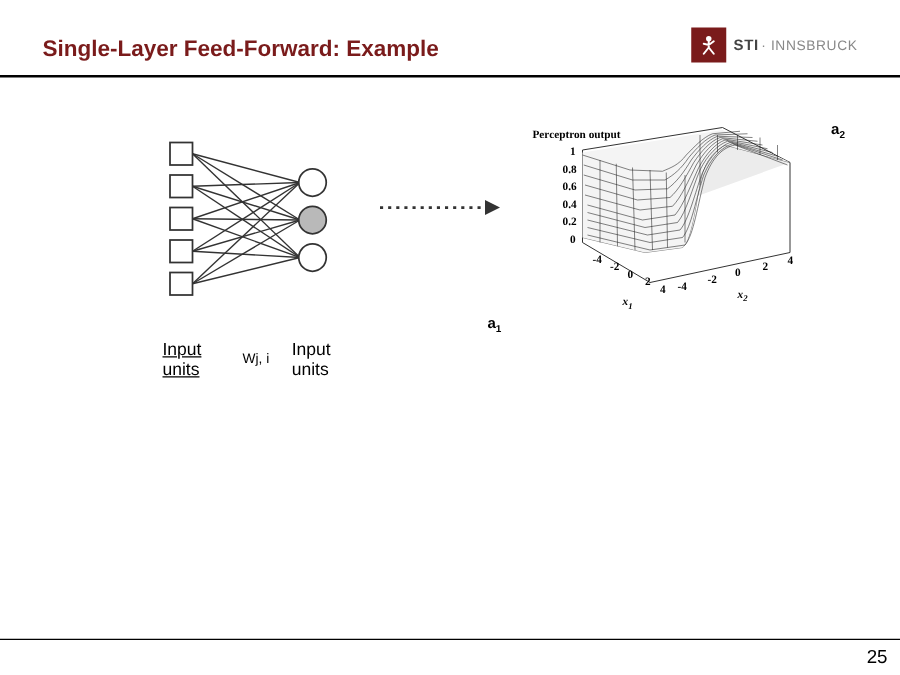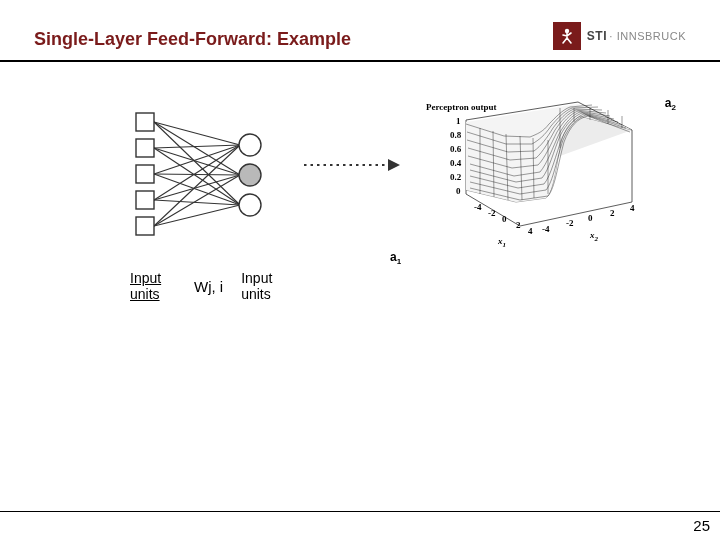--- a/index.html
+++ b/index.html
@@ -14,21 +14,21 @@
   .logo-text .sub { font-weight: normal; color: #888; font-size: 11px; margin-left: 2px; }
   .divider { border: none; border-top: 2px solid #000; margin: 10px -34px 0 -34px; }
   .bullets { margin-top: 62px; padding-left: 12px; }
   .bullets li { list-style: none; font-size: 19px; line-height: 1.35; margin-bottom: 4px; text-indent: -18px; padding-left: 18px; }
   .bullets li::before { content: "\2022"; margin-right: 10px; }
   .diagram-area { margin-top: 36px; display: flex; align-items: center; gap: 0; padding-left: 88px; font-weight: bold; }
   .nn-svg { flex: 0 0 auto; }
   .arrow-dots { flex: 0 0 auto; margin: 0 18px 0 10px; margin-top: -30px; }
   .surface { flex: 0 0 auto; }
   .nn-labels { display: flex; gap: 18px; margin-top: 8px; padding-left: 96px; font-size: 14px; }
-  .nn-labels .wji { font-size: 15px; align-self: center; text-align: right; }
+  .nn-labels .wji { font-size: 11px; align-self: center; text-align: right; }
   .a-label { font-size: 12px; }
   .a-label sub { font-size: 8px; }
   .footer-line { position: absolute; left: 0; right: 0; bottom: 28px; border-top: 1px solid #000; }
   .page-num { position: absolute; right: 10px; bottom: 6px; font-size: 15px; }
   .axis-label { font-size: 9px; }
 </style>
 </head>
 <body>
 
 <div class="slide">

